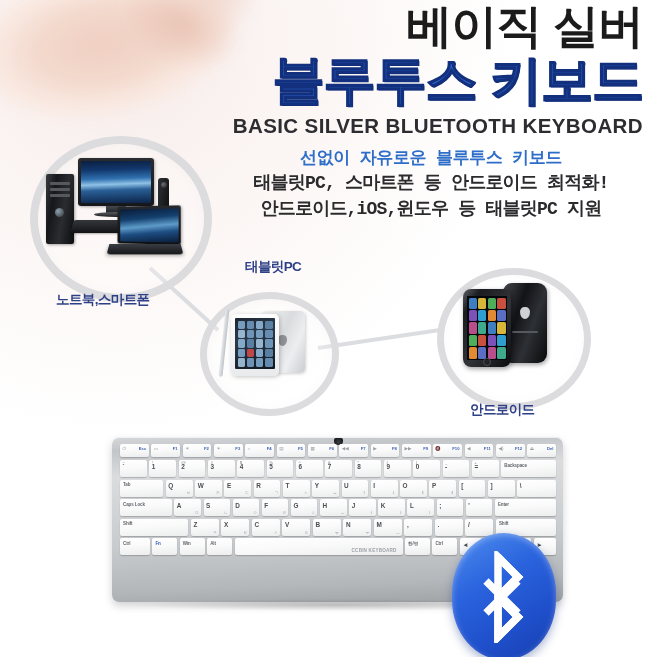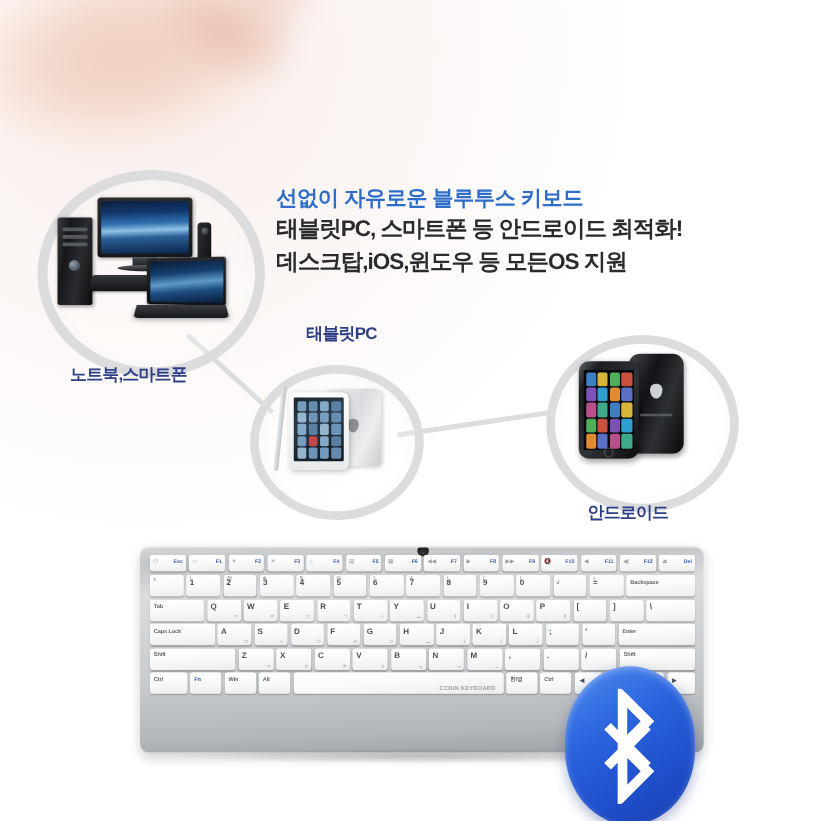--- a/index.html
+++ b/index.html
@@ -49,22 +49,23 @@
     -webkit-text-stroke:1.5px #12307e;
     text-shadow:1px 1px 0 #0f2a72;
   }
   .h-line3{
     font-size:20.5px;font-weight:bold;letter-spacing:0.4px;
     color:#2d2d31;margin-top:6px;
   }
 
   
   .desc{
-    position:absolute;right:16px;top:147px;text-align:left;width:420px;
+    position:absolute;right:16px;top:147px;text-align:center;width:420px;
     line-height:1.42;
+    font-family:Liberation Mono, monospace;
   }
   .d1{font-size:17px;font-weight:bold;color:#2e6ec9;letter-spacing:-0.4px;}
   .d2,.d3{font-size:18px;font-weight:bold;color:#2b2b2e;letter-spacing:-0.8px;}
 
   
   .lines{position:absolute;left:0;top:0;width:657px;height:657px;pointer-events:none;}
 
   
   .ring{
     position:absolute;border-radius:50%;
@@ -260,25 +261,30 @@
   .bt-word sup{font-size:9px;vertical-align:super;font-weight:normal;}
 </style>
 </head>
 <body>
 
 <div id="page">
 
   <div class="arm"></div>
   <div class="arm2"></div>
 
+  <div class="headline-wrap">
+    <div class="h-line1">베이직 실버</div>
+    <div class="h-line2">블루투스 키보드</div>
+    <div class="h-line3">BASIC SILVER BLUETOOTH KEYBOARD</div>
+  </div>
 
   <div class="desc">
     <div class="d1">선없이 자유로운 블루투스 키보드</div>
     <div class="d2">태블릿PC, 스마트폰 등 안드로이드 최적화!</div>
-    <div class="d3">데스크탑,iOS,윈도우 등 모든OS 지원</div>
+    <div class="d3">안드로이드,iOS,윈도우 등 태블릿PC 지원</div>
   </div>
 
   <svg class="lines" viewBox="0 0 657 657">
     <line x1="150" y1="268" x2="218" y2="330" stroke="#dcdde0" stroke-width="4"></line>
     <line x1="318" y1="348" x2="440" y2="330" stroke="#dcdde0" stroke-width="4"></line>
   </svg>
 
   <div class="ring r-pc"></div>
   <div class="pc-art">
     <div class="tower">

